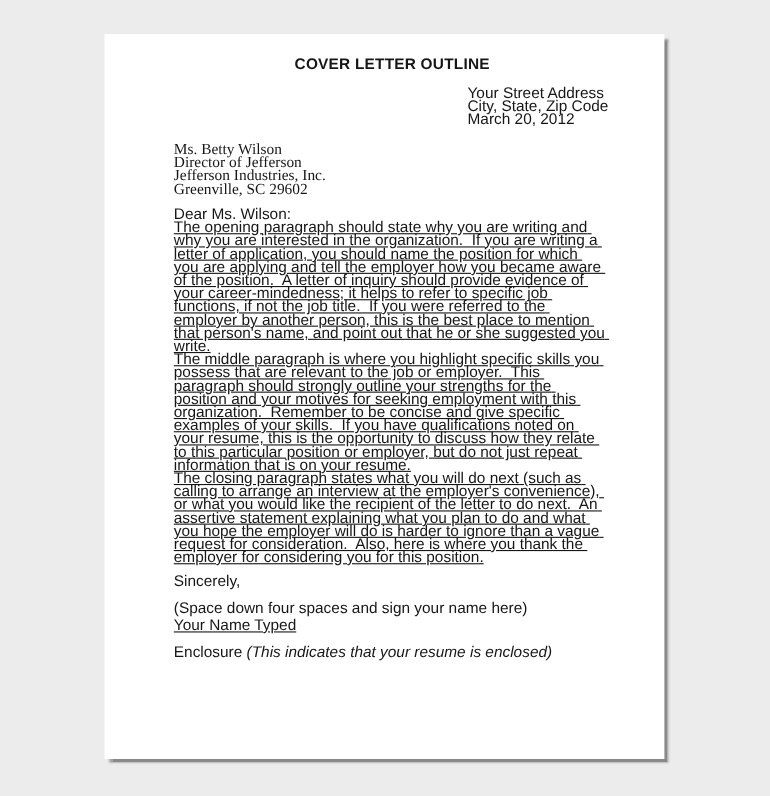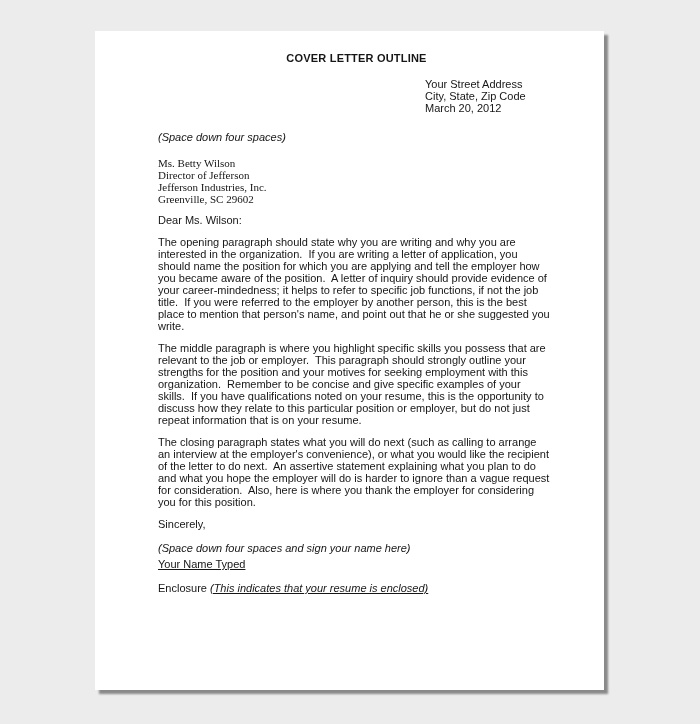--- a/index.html
+++ b/index.html
@@ -20,21 +20,21 @@
     left: 95px;
     top: 31px;
     width: 509px;
     height: 659px;
     background: #ffffff;
     box-shadow: 4px 4px 2px rgba(0,0,0,0.42);
     box-sizing: border-box;
     padding-top: 21px;
   }
   .page * {
-    font-size: 11px;
+    font-size: 14px;
     line-height: 12px;
   }
   .doc-title {
     text-align: center;
     font-weight: bold;
     letter-spacing: 0.2px;
     padding-left: 14px;
   }
   .sender-block {
     margin: 14px 0 17px 330px;
@@ -50,57 +50,54 @@
     margin-top: 16px;
   }
   .recipient-block {
     margin-top: 14px;
     font-family: Liberation Serif, serif;
   }
   .salutation {
     margin-top: 9px;
   }
   .body-paragraph {
-    margin-top: 10px;
     width: 392px;
     white-space: pre-wrap;
+    text-decoration: underline;
   }
   .closing {
     margin-top: 10px;
   }
   .signature-note {
-    font-style: italic;
     margin-top: 12px;
   }
   .typed-name {
     margin-top: 4px;
     text-decoration: underline;
   }
   .enclosure-line {
     margin-top: 12px;
   }
   .enclosure-note {
     font-style: italic;
-    text-decoration: underline;
   }
 </style>
 </head>
 <body>
 
 <div class="page">
 
   <div class="doc-title">COVER LETTER OUTLINE</div>
 
   <div class="sender-block">
     <div class="block-line">Your Street Address</div>
     <div class="block-line">City, State, Zip Code</div>
     <div class="block-line">March 20, 2012</div>
   </div>
 
-  <div class="left-col space-note-top">(Space down four spaces)</div>
 
   <div class="left-col recipient-block">
     <div class="block-line">Ms. Betty Wilson</div>
     <div class="block-line">Director of Jefferson</div>
     <div class="block-line">Jefferson Industries, Inc.</div>
     <div class="block-line">Greenville, SC 29602</div>
   </div>
 
   <div class="left-col salutation">Dear Ms. Wilson:</div>
 

